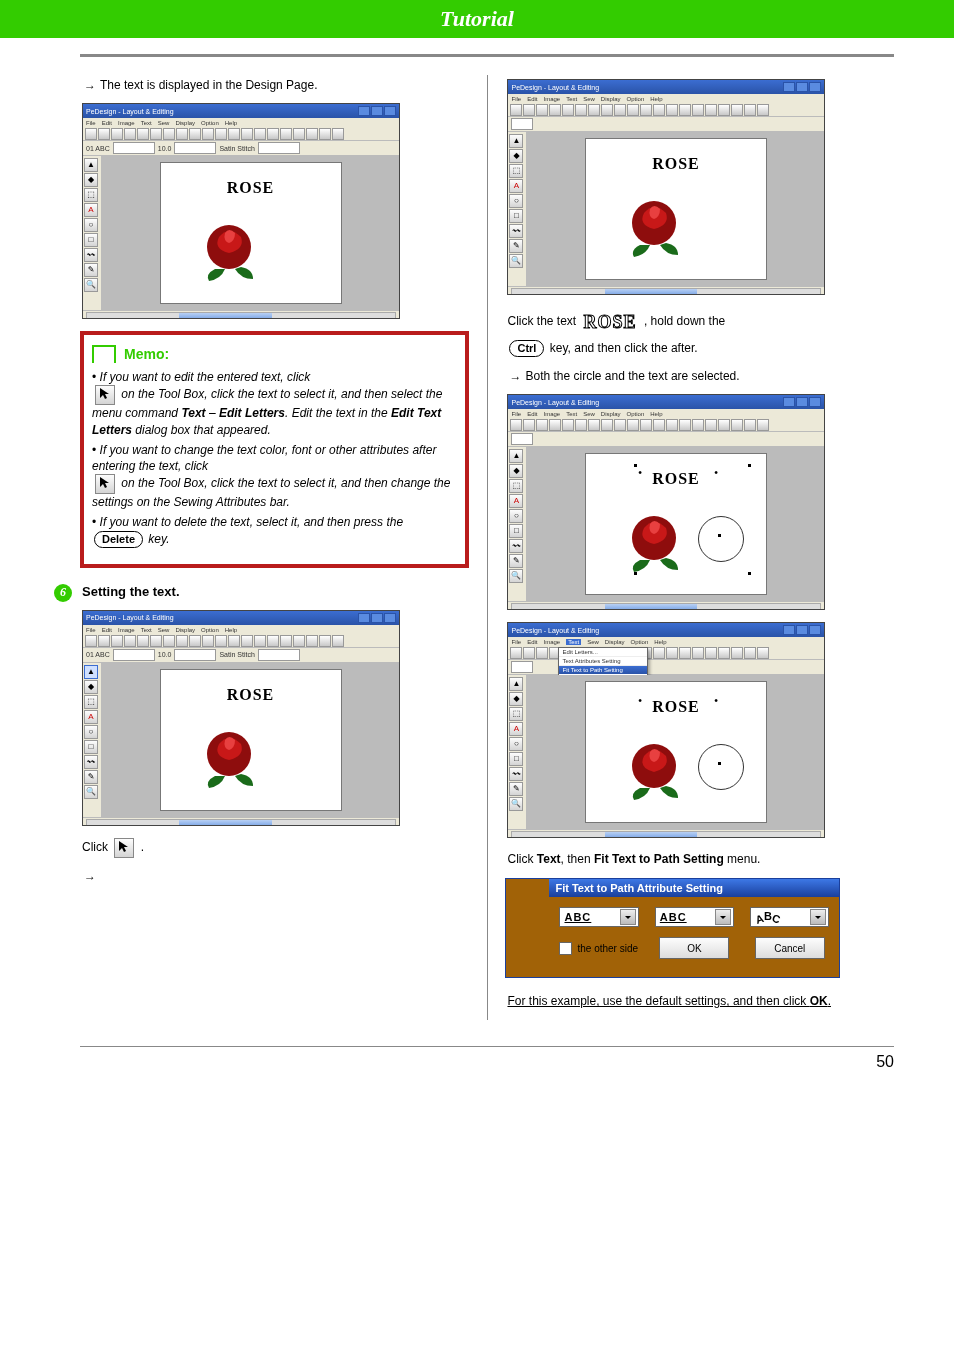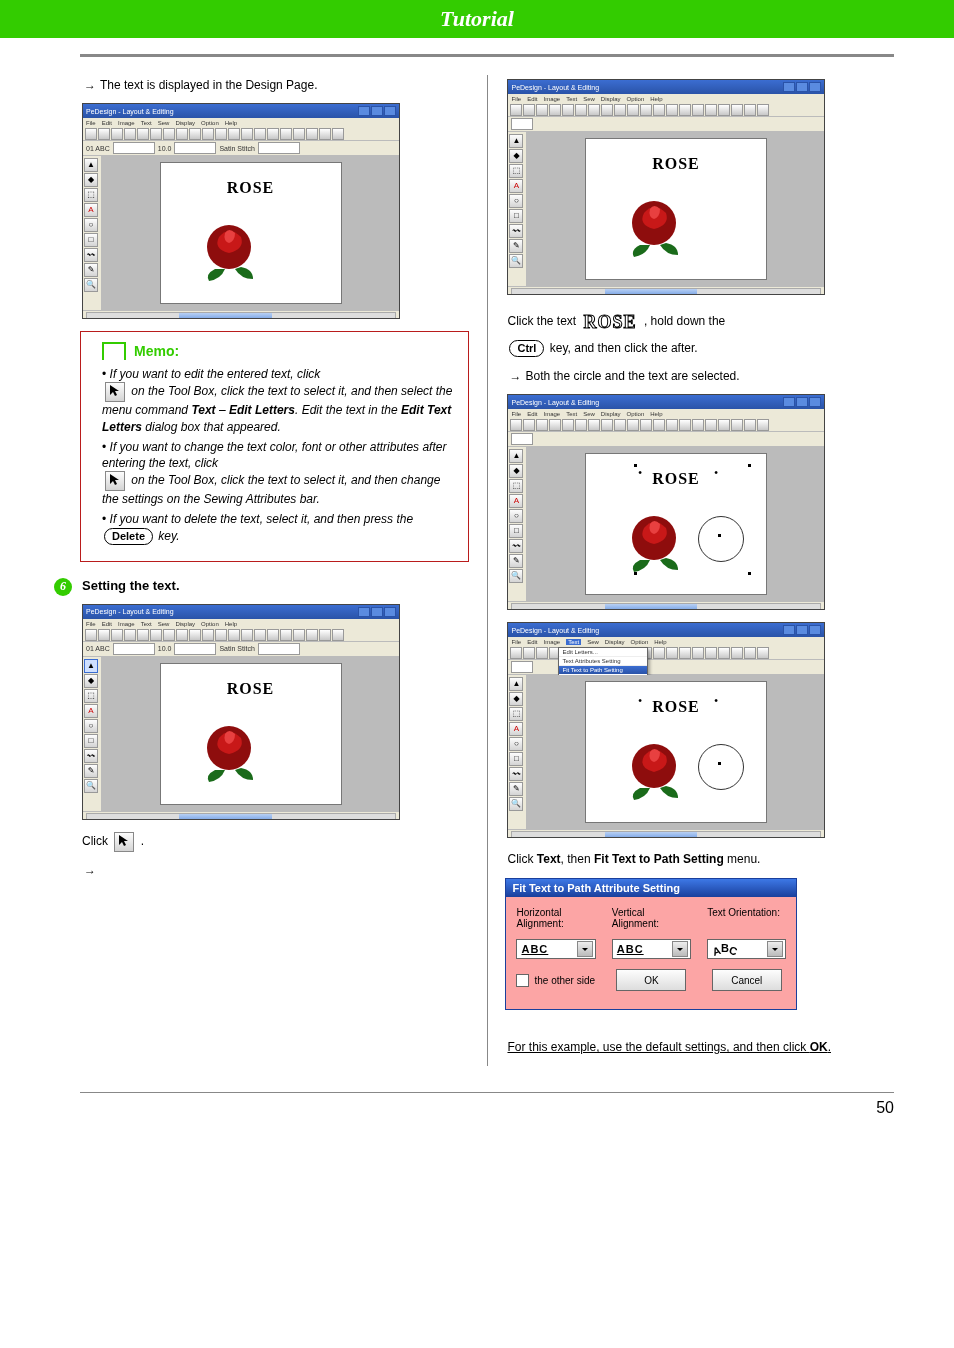--- a/index.html
+++ b/index.html
@@ -105,22 +105,22 @@
   }
   .ss-rose-img {
     position:absolute; left:34px; top:56px; width:70px; height:66px;
   }
   .rose-svg { width:100%; height:100%; }
   .ss-scroll-h { height:10px; background:#ece9d8; border-top:1px solid #bbb; display:flex; align-items:center; padding:0 3px;}
   .ss-scroll-h .track{ height:6px;flex:1;background:#ddd;border:1px solid #aaa; position:relative;}
   .ss-scroll-h .thumb{ position:absolute; left:30%; width:30%; height:100%; background:linear-gradient(#b8d0f4,#7ca6e6);}
 
   .memo-box {
-    border: 1px solid #b91c1c;
-    padding: 10px 12px 12px 21px;
+    border: 4px solid #b91c1c;
+    padding: 10px 12px 12px 8px;
     margin: 8px 0 16px 0;
   }
   .memo-title {
     display:flex; align-items:center; gap:8px;
     color:#33cc00; font-weight:bold; font-size:14px; margin-bottom:6px;
   }
   .memo-icon { width:20px; height:16px; border:2px solid #33cc00; border-bottom:none; position:relative;}
   .memo-icon::before,.memo-icon::after{content:"";position:absolute;top:-2px;width:8px;height:16px;border:2px solid #33cc00;border-bottom:none;}
   .memo-icon::before{left:-2px;border-right:none;}
   .memo-icon::after{right:-2px;border-left:none;}
@@ -158,23 +158,24 @@
   }
 
   .ss-menu-dropdown {
     position:absolute; top:24px; left:50px; width:88px; background:#fff;
     border:1px solid #666; box-shadow:2px 2px 3px rgba(0,0,0,.3); font-size:6px;
   }
   .ss-menu-dropdown .hdr{ background:linear-gradient(#3b6dd1,#2a53a8); color:#fff; padding:1px 3px;}
   .ss-menu-dropdown .itm{ padding:1px 3px; color:#333; border-bottom:1px solid #eee;}
 
   .dialog-box {
-    width:290px; margin:4px 0 28px 0;
-    border:1px solid #1a3f9c; background:#fca5a5;
+    width:290px; margin:4px 0 14px 0;
+    border:1px solid #1a3f9c; background:#a16207;
     font-size:11px;
+    padding-left:43px;
   }
   .dialog-title{
     background:linear-gradient(#3d78e6,#1a3f9c); color:#fff; font-weight:bold;
     padding:3px 6px; font-size:11px;
   }
   .dialog-body{ padding:10px 10px 12px 10px; }
   .dialog-row{ display:flex; gap:16px; margin-bottom:6px; }
   .dialog-col{ flex:1; }
   .dialog-label{ font-size:10px; margin-bottom:4px; }
   .dialog-select{
@@ -718,31 +719,20 @@
 
       <div class="click-line" style="line-height:1.5;">
         <span>Click </span><b>Text</b><span>, then </span><b>Fit Text to Path Setting</b><span> menu.</span>
       </div>
 
       <div class="dialog-box">
         <div class="dialog-title">Fit Text to Path Attribute Setting</div>
         <div class="dialog-body">
           <div class="dialog-row">
             <div class="dialog-col">
-              <div class="dialog-label">Horizontal Alignment:</div>
-            </div>
-            <div class="dialog-col">
-              <div class="dialog-label">Vertical Alignment:</div>
-            </div>
-            <div class="dialog-col">
-              <div class="dialog-label">Text Orientation:</div>
-            </div>
-          </div>
-          <div class="dialog-row">
-            <div class="dialog-col">
               <div class="dialog-select">
                 <span class="abc-under">ABC</span>
                   <span class="caret"></span>
               </div>
             </div>
             <div class="dialog-col">
               <div class="dialog-select">
                 <span class="abc-under">ABC</span>
                   <span class="caret"></span>
               </div>

